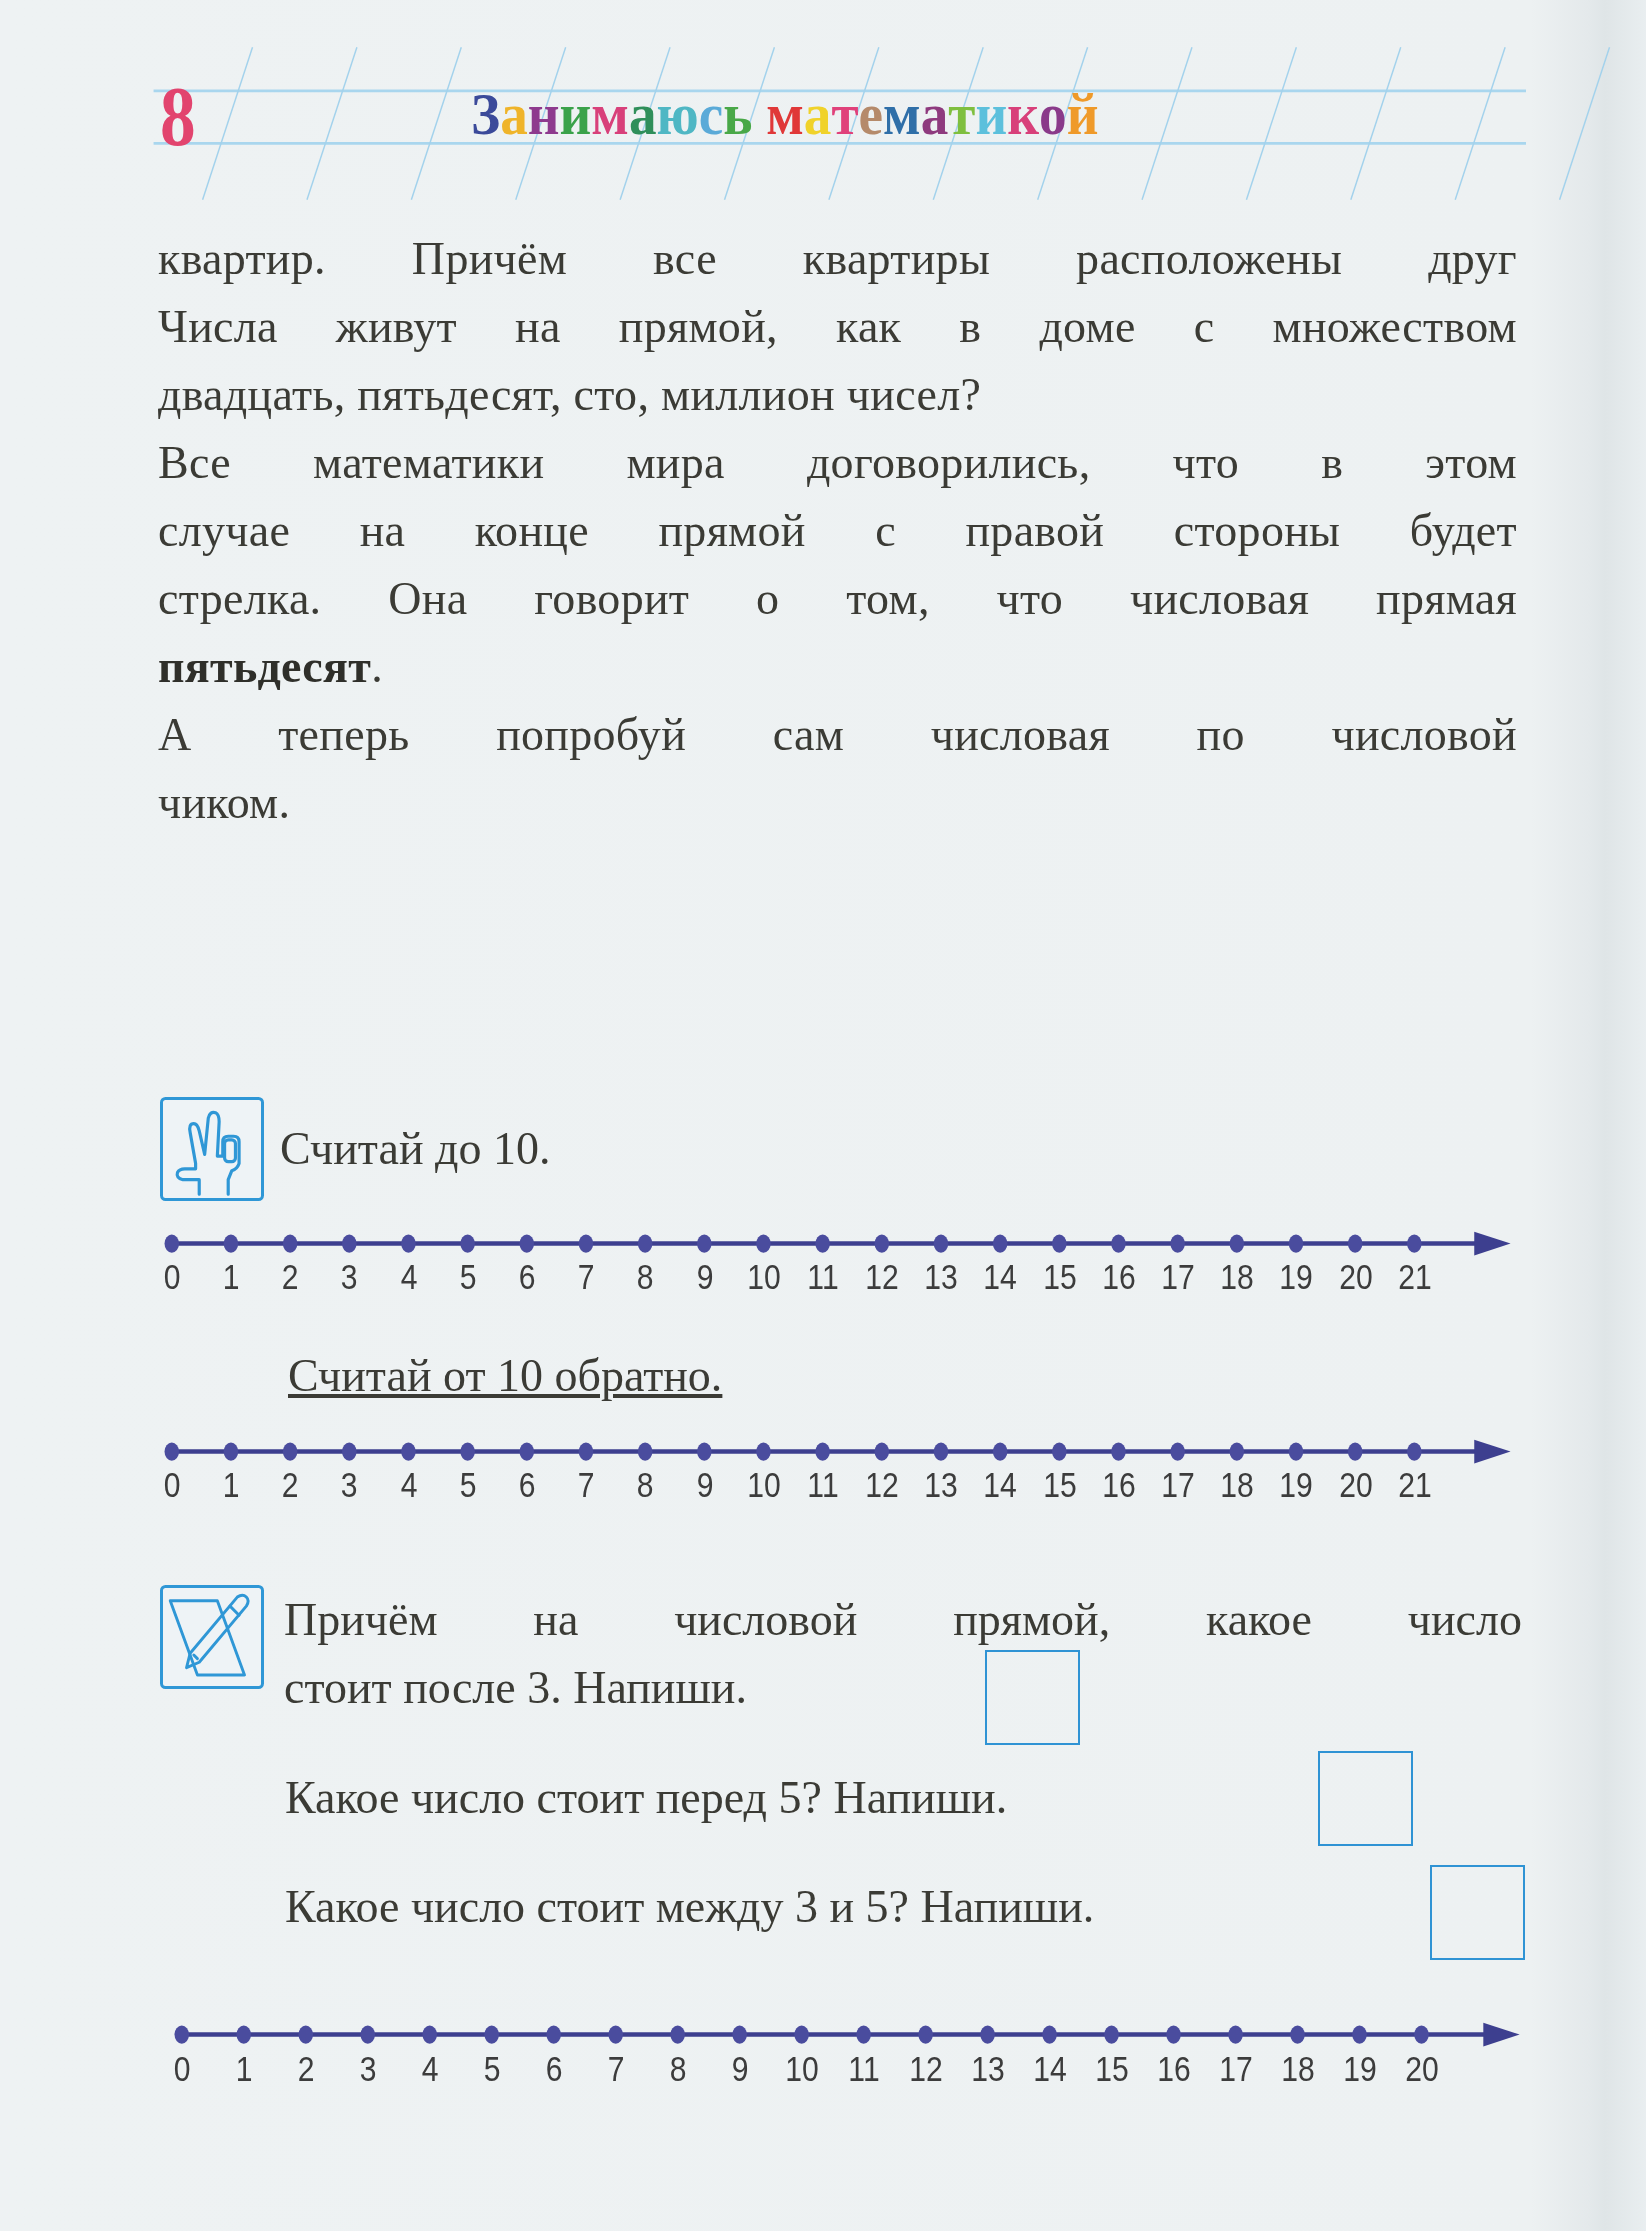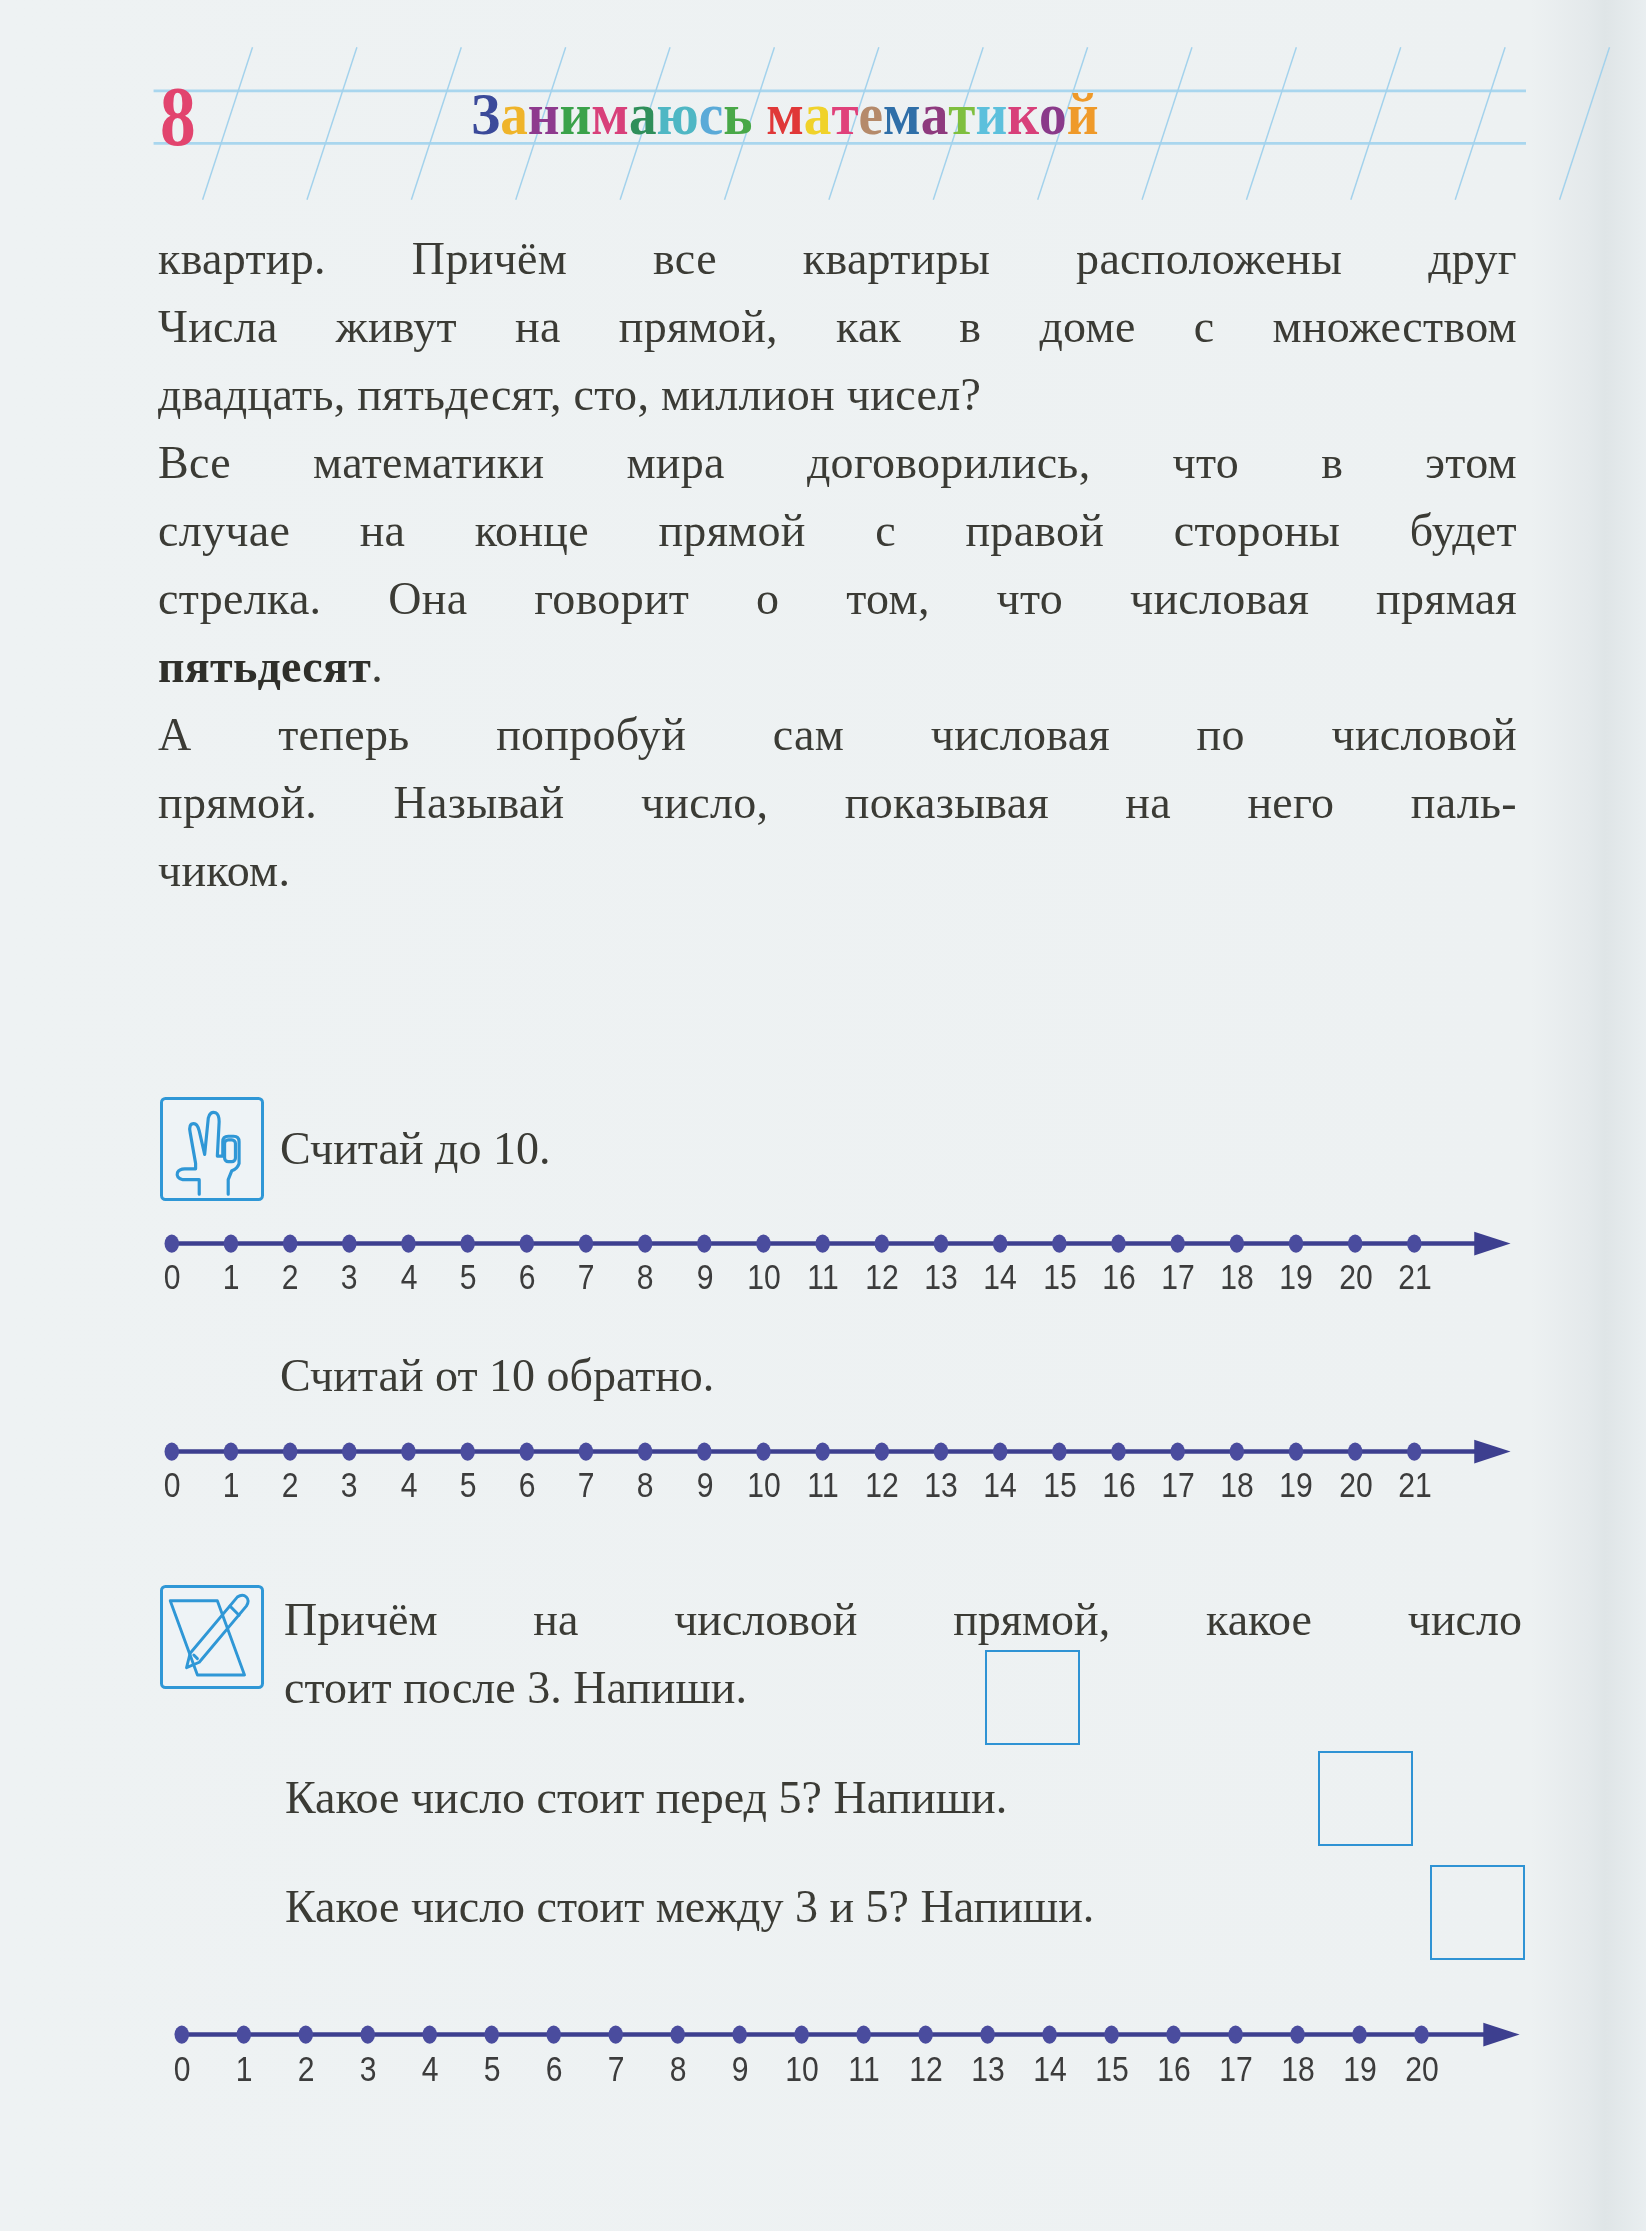--- a/index.html
+++ b/index.html
@@ -74,21 +74,20 @@
 
 <div class="abs text" style="top:225px;">
   <span class="line">квартир. Причём все квартиры расположены друг</span>
   <span class="line">Числа живут на прямой, как в доме с множеством</span>
   <span class="line last">двадцать, пятьдесят, сто, миллион чисел?</span>
   <span class="line">Все математики мира договорились, что в этом</span>
   <span class="line">случае на конце прямой с правой стороны будет</span>
   <span class="line">стрелка. Она говорит о том, что числовая прямая</span>
   <span class="line last"><span class="bold">пятьдесят</span><span>.</span></span>
   <span class="line">А теперь попробуй сам числовая по числовой</span>
-  <span class="line">прямой. Называй число, показывая на него паль-</span>
   <span class="line last">чиком.</span>
 </div>
 
 <div class="abs icon-box" style="left:160px; top:1097px; width:104px; height:104px;">
   <svg width="96" height="96" viewBox="0 0 106 106">
     <g fill="none" stroke="#2f97d6" stroke-width="3.5" stroke-linejoin="round" stroke-linecap="round">
       <path d="M40 104 L40 88 L22 88 Q14 86 16 80 Q18 76 24 76 L36 76 L36 70 L30 36 Q28 26 34 26 Q38 26 40 34 L46 60 L50 20 Q52 12 58 14 Q62 16 62 24 L60 62 L66 62 L66 46 Q66 40 72 40 L78 40 Q84 40 84 46 L84 70 Q82 76 76 78 L72 88 L72 104"></path>
       <rect x="68" y="44" width="12" height="24" rx="4"></rect>
     </g>
   </svg>
@@ -139,21 +138,21 @@
     <span class="tick-label" style="left: 1000px;">14</span>
     <span class="tick-label" style="left: 1060px;">15</span>
     <span class="tick-label" style="left: 1119px;">16</span>
     <span class="tick-label" style="left: 1178px;">17</span>
     <span class="tick-label" style="left: 1237px;">18</span>
     <span class="tick-label" style="left: 1296px;">19</span>
     <span class="tick-label" style="left: 1356px;">20</span>
     <span class="tick-label" style="left: 1415px;">21</span>
   </div>
 
-<div class="abs task-text" style="left:280px; top:1342px;">Считай от 10 обратно.</div>
+<div class="abs task-text" style="left:288px; top:1342px;text-decoration:underline;">Считай от 10 обратно.</div>
 <svg class="abs nl" id="nl2" style="top:1426px;" width="1646" height="55" viewBox="0 0 1811 80">
     <line x1="189" y1="28" x2="1642" y2="28" stroke="#3d3f8f" stroke-width="5"></line>
     <polygon points="1622,15 1662,28 1622,41" fill="#3d3f8f"></polygon>
     <ellipse cx="189" cy="28" rx="8" ry="10" fill="#4a4c9e"></ellipse>
     <ellipse cx="254.1" cy="28" rx="8" ry="10" fill="#4a4c9e"></ellipse>
     <ellipse cx="319.2" cy="28" rx="8" ry="10" fill="#4a4c9e"></ellipse>
     <ellipse cx="384.29999999999995" cy="28" rx="8" ry="10" fill="#4a4c9e"></ellipse>
     <ellipse cx="449.4" cy="28" rx="8" ry="10" fill="#4a4c9e"></ellipse>
     <ellipse cx="514.5" cy="28" rx="8" ry="10" fill="#4a4c9e"></ellipse>
     <ellipse cx="579.5999999999999" cy="28" rx="8" ry="10" fill="#4a4c9e"></ellipse>

